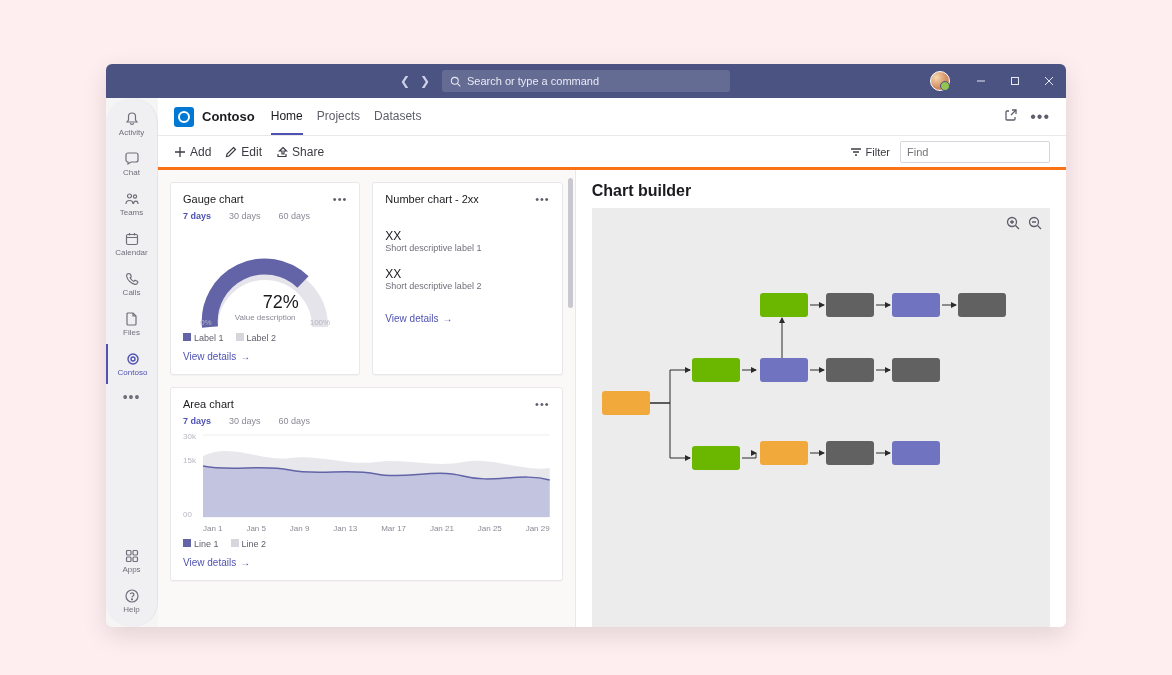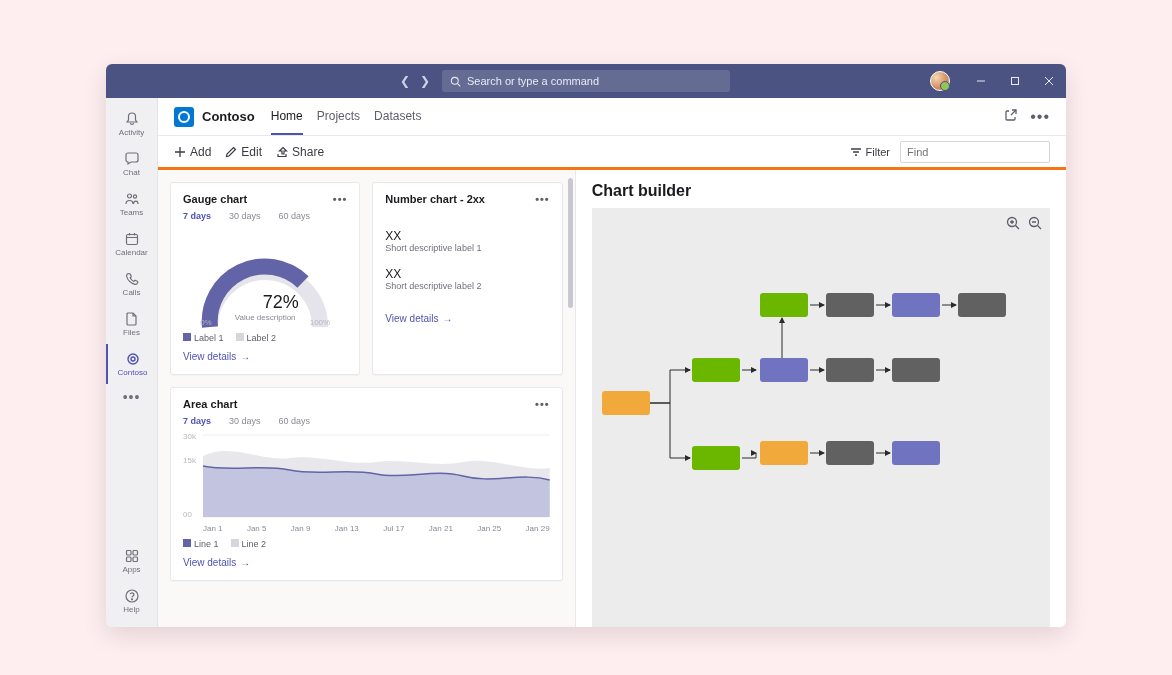--- a/index.html
+++ b/index.html
@@ -14,21 +14,21 @@
   .searchbar { margin-left:8px; width:288px; height:22px; background:rgba(255,255,255,0.15); border-radius:3px; display:flex; align-items:center; padding:0 8px; color:#e8e9f4; font-size:11px; }
   .searchbar svg { margin-right:6px; }
   .title-right { position:absolute; right:0; display:flex; align-items:center; }
   .avatar { width:20px; height:20px; border-radius:50%; background: radial-gradient(circle at 30% 30%,#f7d9b0,#d28b5f 60%); border:1px solid #fff; margin-right:14px; position:relative; }
   .avatar::after{ content:''; position:absolute; right:-1px; bottom:-1px; width:8px; height:8px; border-radius:50%; background:#92c353; border:1px solid #4a5382; }
   .win-btn { width:34px; height:34px; display:flex; align-items:center; justify-content:center; cursor:pointer; }
   .win-btn svg { stroke:#e8e9f4; }
 
   
   .body { flex:1; display:flex; overflow:hidden; }
-  .rail { width:52px; background:#f0f0f3; border-right:1px solid #e4e4e8; display:flex; flex-direction:column; align-items:center; padding-top:6px; }
+  .rail { width:52px; background:#f0f0f3; border-right:1px solid #e4e4e8; display:flex; flex-direction:column; align-items:center; padding-top:6px;border-radius:25px; }
   .rail-item { width:52px; height:40px; display:flex; flex-direction:column; align-items:center; justify-content:center; font-size:8px; color:#6f6f7a; cursor:pointer; gap:1px; }
   .rail-item.active { color:#4f52b2; border-left:2px solid #4f52b2; }
   .rail-item svg { stroke:#6f6f7a; }
   .rail-item.active svg { stroke:#4f52b2; }
   .rail-bottom { margin-top:auto; display:flex; flex-direction:column; align-items:center; margin-bottom:6px; }
 
   .main { flex:1; display:flex; flex-direction:column; background:#fff; overflow:hidden; }
 
   
   .app-header { height:38px; display:flex; align-items:center; padding:0 16px; border-bottom:1px solid #e8e8ec; }
@@ -48,21 +48,21 @@
   .filter-btn { display:flex; align-items:center; gap:4px; cursor:pointer; font-size:11px; color:#3b3b44; }
   .find-box { width:150px; height:22px; border:1px solid #d6d6dc; border-radius:2px; display:flex; align-items:center; padding:0 6px; font-size:11px; color:#8a8a96; }
   .find-box input { border:none; outline:none; flex:1; font-size:11px; background:transparent; }
 
   
   .content { flex:1; display:flex; overflow:hidden; }
   .dash-col { width:46%; min-width:400px; padding:12px; background:#faf9f8; overflow:auto; border-right:1px solid #e8e8ec; position:relative; }
   .dash-col::after{ content:''; position:absolute; right:2px; top:8px; width:5px; height:130px; background:#c8c8d0; border-radius:3px; }
   .cards-row { display:flex; gap:12px; margin-bottom:12px; }
   .card { background:#fff; border:1px solid #e8e8ec; border-radius:3px; padding:10px 12px; flex:1; box-shadow:0 1px 1px rgba(0,0,0,.03); }
-  .card-hd { display:flex; align-items:center; font-size:11px; font-weight:700; color:#1b1b1f; margin-bottom:6px; }
+  .card-hd { display:flex; align-items:center; font-size:11px; font-weight:400; color:#1b1b1f; margin-bottom:6px; }
   .card-hd .dots {margin-left:auto; color:#5e5e6b; cursor:pointer; letter-spacing:1px;}
   .range-tabs { display:flex; gap:18px; font-size:9px; color:#8a8a96; margin-bottom:6px; }
   .range-tabs .active { color:#4f52b2; font-weight:600; }
   .legend { display:flex; gap:12px; font-size:9px; color:#5e5e6b; align-items:center; margin-top:6px; }
   .sw { width:8px; height:8px; display:inline-block; margin-right:3px; }
   .link { color:#4f52b2; font-size:10px; margin-top:8px; cursor:pointer; display:inline-flex; align-items:center; gap:4px;justify-content:flex-end; }
   .gauge-wrap { position:relative; height:100px; display:flex; flex-direction:column; align-items:center; justify-content:flex-end; }
   .gauge-val { font-size:18px; font-weight:300; color:#1b1b1f;margin-left:31px; }
   .gauge-desc { font-size:8px; color:#8a8a96; }
   .gauge-ends { display:flex; justify-content:space-between; width:130px; font-size:8px; color:#b6b6c0; margin-top:-4px;}
@@ -345,21 +345,21 @@
                 <path d="M0 24 C30 10,60 30,90 26 C120 22,150 34,180 30 C210 26,240 36,270 30 C300 24,330 40,360 36 L360 85 L0 85 Z" fill="#e4e4ea" opacity=".9"></path>
                 <path d="M0 34 C30 40,60 32,90 38 C120 44,150 36,180 42 C210 48,240 36,270 44 C300 52,330 40,360 48 L360 85 L0 85 Z" fill="#bfc0de" opacity=".9"></path>
                 <path d="M0 34 C30 40,60 32,90 38 C120 44,150 36,180 42 C210 48,240 36,270 44 C300 52,330 40,360 48" fill="none" stroke="#6264a7" stroke-width="1.5"></path>
               </svg>
             </div>
             <div class="xax">
               <span>Jan 1</span>
               <span>Jan 5</span>
               <span>Jan 9</span>
               <span>Jan 13</span>
-              <span>Jul 17</span>
+              <span>Mar 17</span>
               <span>Jan 21</span>
               <span>Jan 25</span>
               <span>Jan 29</span>
             </div>
             <div class="legend">
               <span><span class="sw" style="background:#6264a7"></span><span>Line 1</span></span>
               <span><span class="sw" style="background:#d6d6dc"></span><span>Line 2</span></span>
             </div>
             <div class="link">
                   <span>View details</span>

